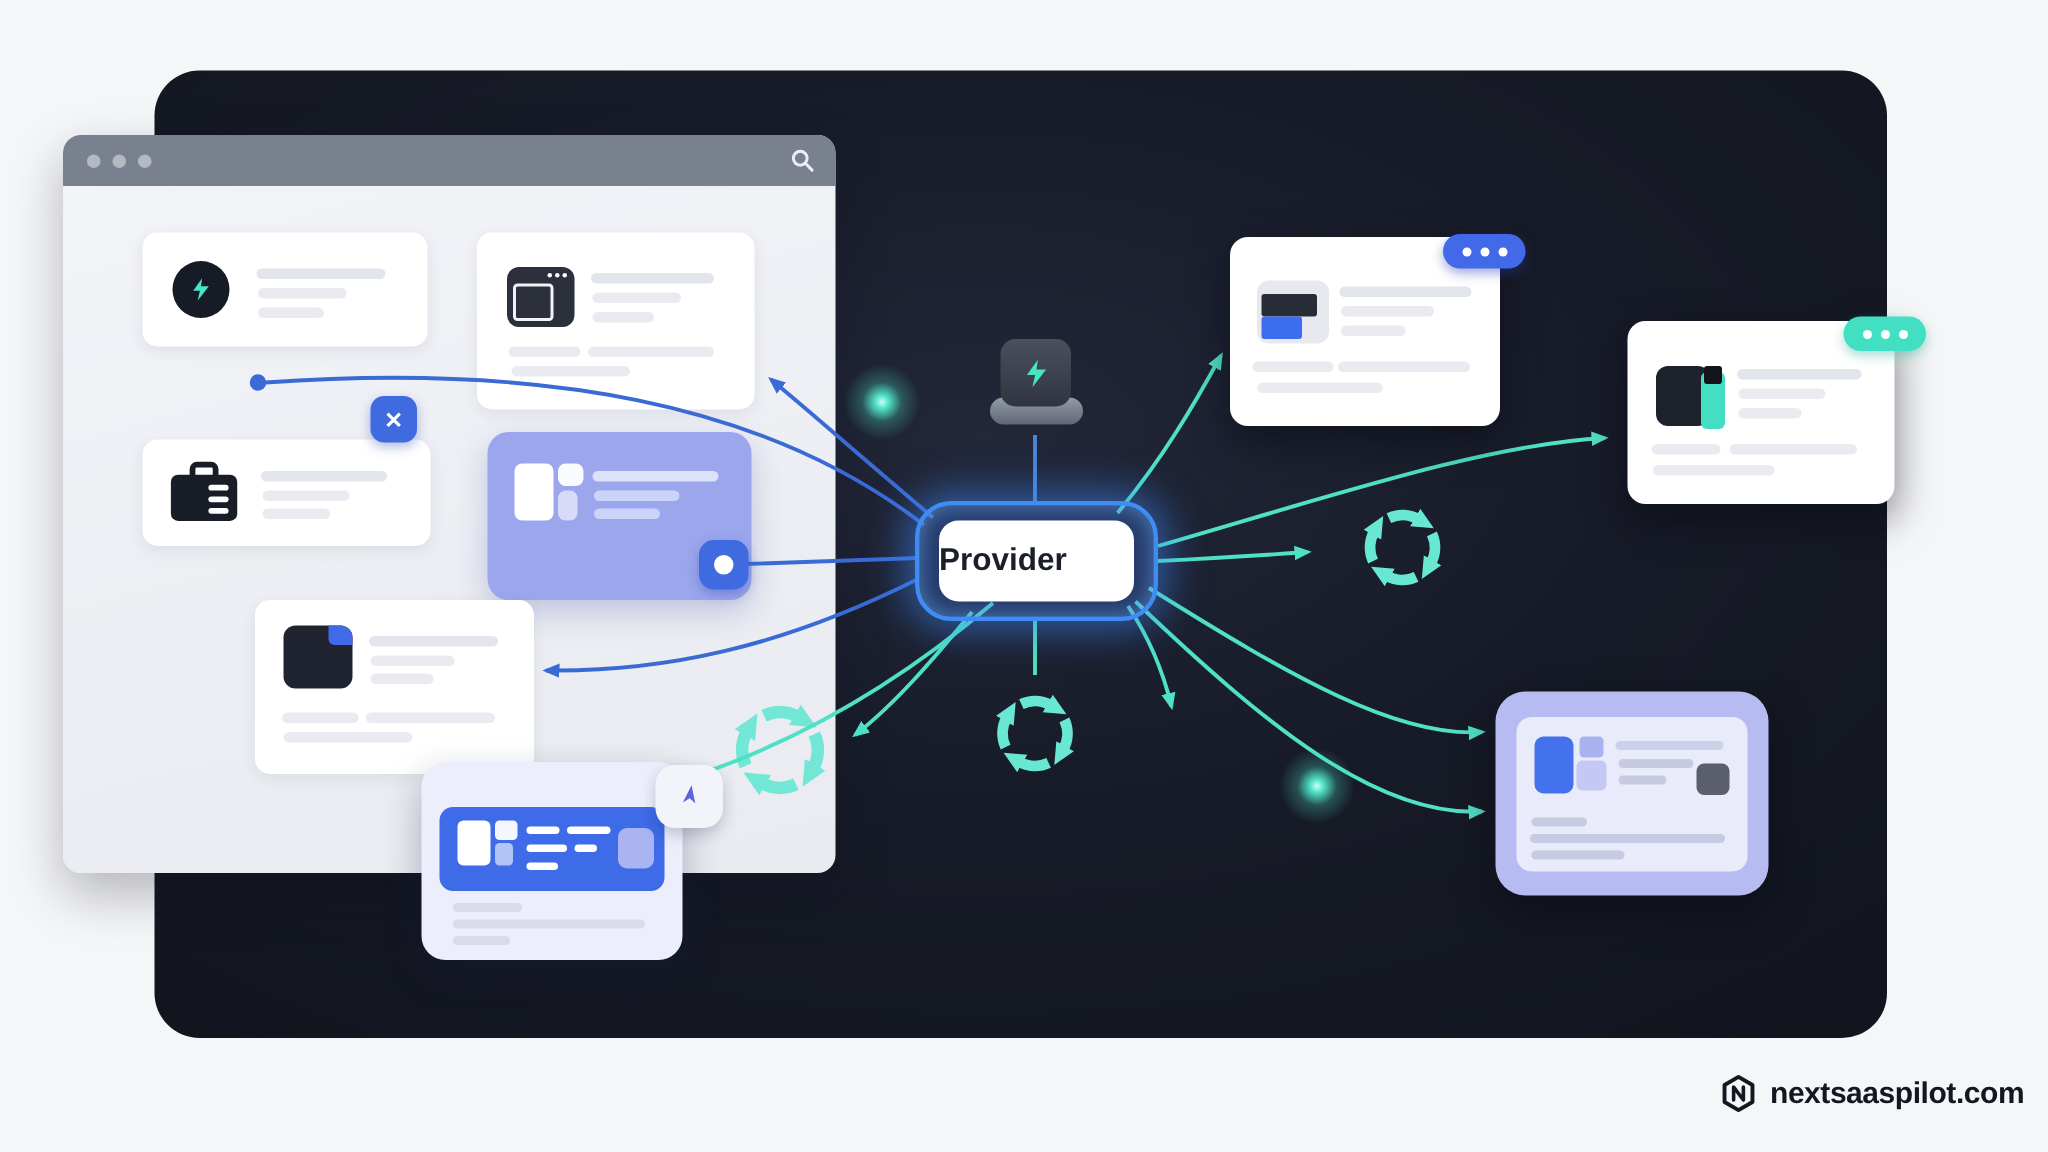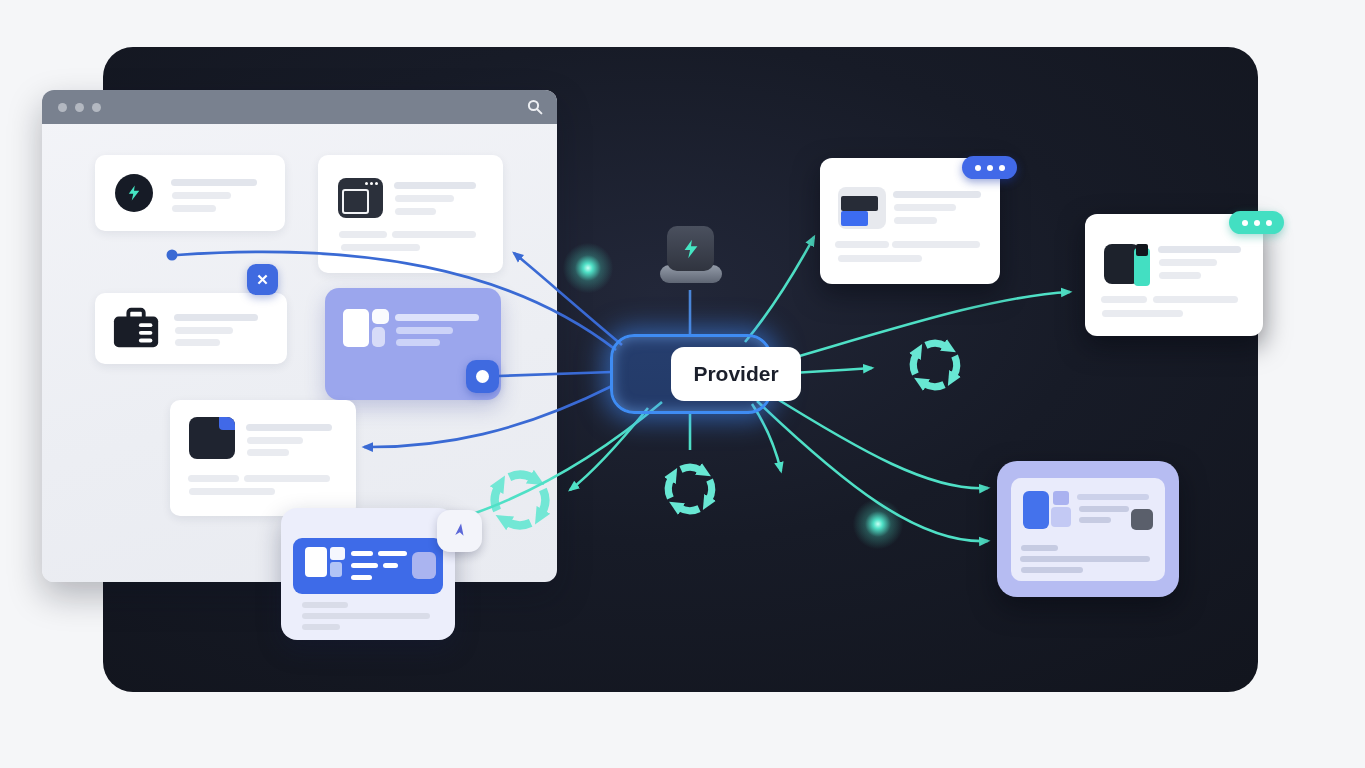--- a/index.html
+++ b/index.html
@@ -38,21 +38,21 @@
   .pill { position:absolute; width:55px; height:23px; border-radius:12px; display:flex; align-items:center; justify-content:center; gap:6px; z-index:61; }
   .pill .d { width:6px; height:6px; border-radius:50%; background:#fff; }
   .pill.blue { background:#4169e8; box-shadow:0 3px 8px rgba(30,60,170,.45); }
   .pill.teal { background:#43dfc2; box-shadow:0 3px 8px rgba(30,170,150,.4); }
 
   
   .provider-glow { position:absolute; left:610px; top:334px; width:162px; height:80px; border-radius:24px; z-index:70;
     background:rgba(52,118,240,.30); border:3px solid #3f8cf3;
     box-shadow:0 0 26px 6px rgba(64,140,255,.55), inset 0 0 14px rgba(120,180,255,.55); }
   .provider-node { position:absolute; left:13px; top:10px; width:130px; height:54px; border-radius:13px; background:#fff;
-    display:flex; align-items:center; justify-content:center; font-size:21px; font-weight:700; color:#1b1f2b;margin-left:45px; }
+    display:flex; align-items:center; justify-content:flex-start; font-size:21px; font-weight:700; color:#1b1f2b; }
 
   
   .plug-sq { position:absolute; left:667px; top:226px; width:47px; height:45px; border-radius:10px; z-index:60;
     background:linear-gradient(180deg,#4a505e 0%, #30343f 100%); display:flex; align-items:center; justify-content:center; }
   .plug-base { position:absolute; left:660px; top:265px; width:62px; height:18px; border-radius:9px; z-index:59;
     background:linear-gradient(180deg,#939ba8 0%, #5f6674 100%); }
 
   .dcard { position:absolute; background:#fff; border-radius:12px; box-shadow:0 10px 26px rgba(5,8,16,.5); z-index:60; }
 
   .purple-card { position:absolute; left:325px; top:288px; width:176px; height:112px; border-radius:14px; background:#9ba6ed;
@@ -305,14 +305,21 @@
     <div class="ln lt" style="left:21px; top:94px; width:46px; height:6px; background:#d9dce8;"></div>
     <div class="ln lt" style="left:21px; top:105px; width:128px; height:6px; background:#d9dce8;"></div>
     <div class="ln lt" style="left:21px; top:116px; width:38px; height:6px; background:#d9dce8;"></div>
   </div>
   <div class="bm-badge">
     <svg width="20" height="20" viewBox="0 0 24 24">
       <path d="M12 3 L17 17 L12 13.5 L7 17.5 Z" fill="#5b67d8" transform="rotate(8 12 12)"></path>
     </svg>
   </div>
 
+  <div class="watermark">
+    <svg width="26" height="26" viewBox="0 0 24 24">
+      <path d="M12 1.8 L20.6 6.8 V17.2 L12 22.2 L3.4 17.2 V6.8 Z" fill="none" stroke="#14171f" stroke-width="2.4" stroke-linejoin="round"></path>
+      <path d="M9 16 V8 L15 16 V8" fill="none" stroke="#14171f" stroke-width="2.2" stroke-linejoin="round" stroke-linecap="round"></path>
+    </svg>
+    <span class="txt">nextsaaspilot.com</span>
+  </div>
 
 </div>
 
 </body></html>

